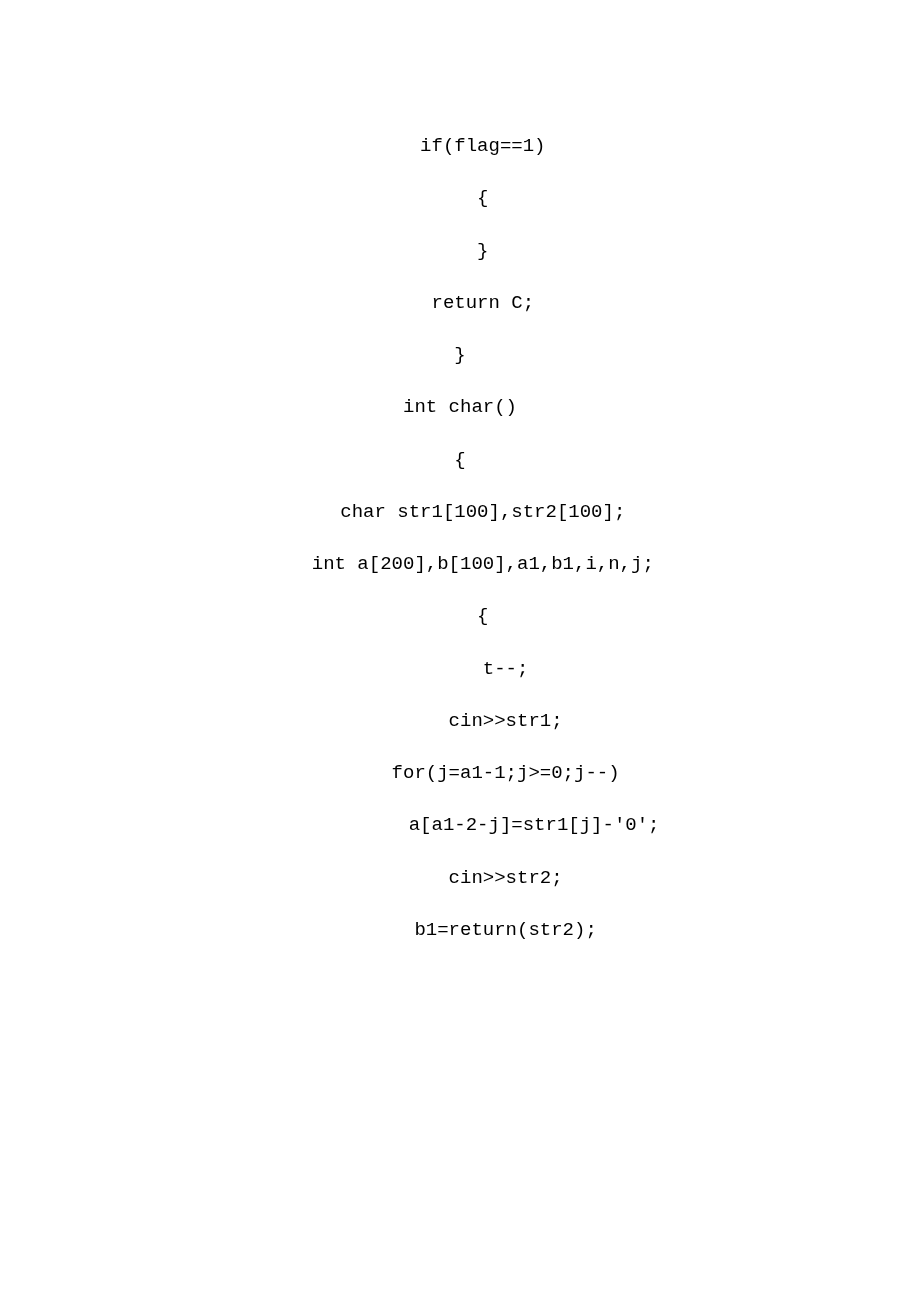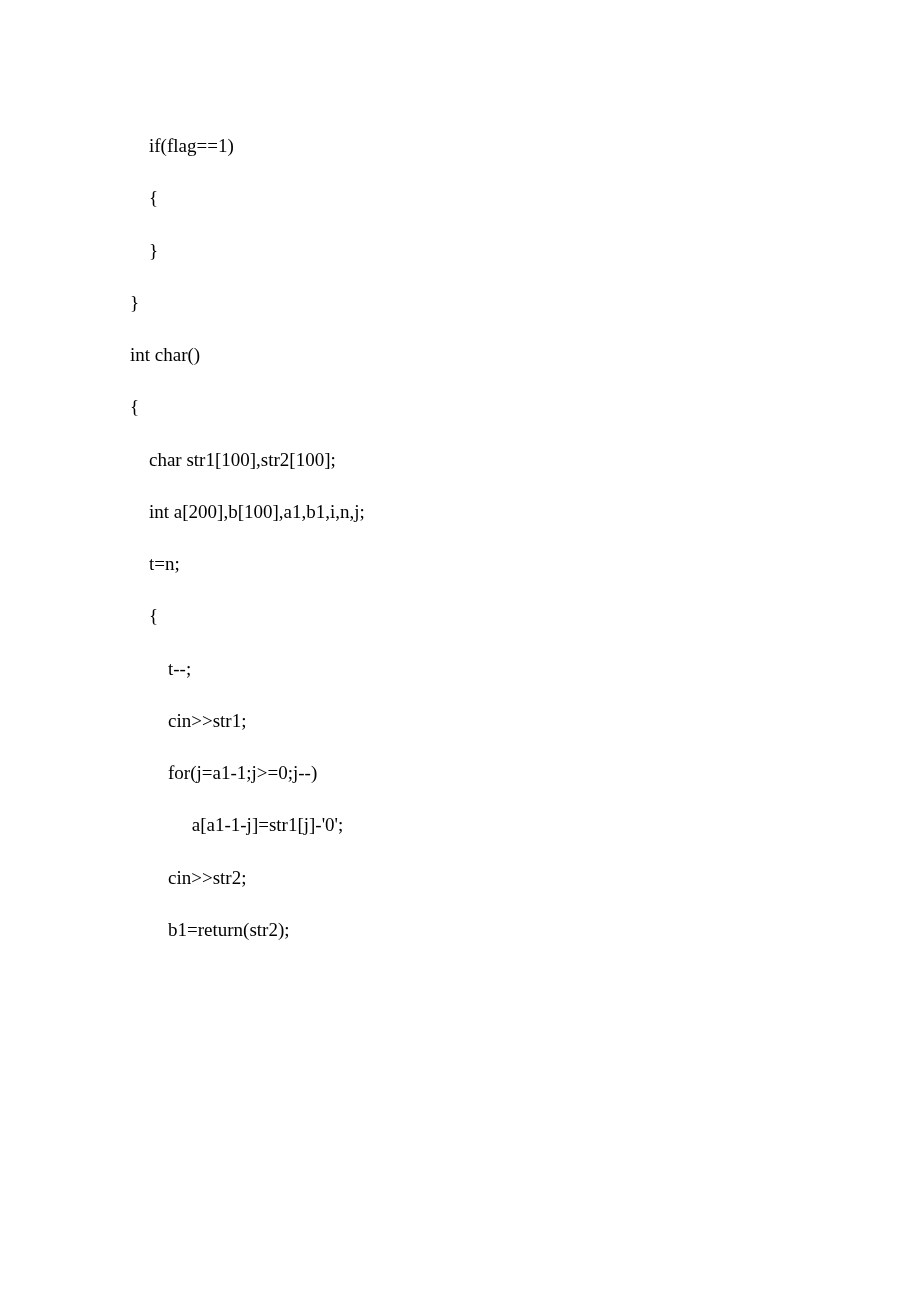--- a/index.html
+++ b/index.html
@@ -12,36 +12,37 @@
     width: 920px;
     height: 1302px;
     box-sizing: border-box;
   }
   .page {
     padding: 120px 130px 80px 130px;
   }
   .code-line {
     line-height: 2.75;
     white-space: pre;
-    font-family: Liberation Serif, serif;
+    font-family: Liberation Mono, monospace;
+    text-align: center;
   }
 </style>
 </head>
 <body>
 
 <div class="page">
   <div class="code-line">    if(flag==1)</div>
   <div class="code-line">    {</div>
   <div class="code-line">    }</div>
+  <div class="code-line">    return C;</div>
   <div class="code-line">}</div>
   <div class="code-line">int char()</div>
   <div class="code-line">{</div>
   <div class="code-line">    char str1[100],str2[100];</div>
   <div class="code-line">    int a[200],b[100],a1,b1,i,n,j;</div>
-  <div class="code-line">    t=n;</div>
   <div class="code-line">    {</div>
   <div class="code-line">        t--;</div>
   <div class="code-line">        cin&gt;&gt;str1;</div>
   <div class="code-line">        for(j=a1-1;j&gt;=0;j--)</div>
-  <div class="code-line">             a[a1-1-j]=str1[j]-'0';</div>
+  <div class="code-line">             a[a1-2-j]=str1[j]-'0';</div>
   <div class="code-line">        cin&gt;&gt;str2;</div>
   <div class="code-line">        b1=return(str2);</div>
 </div>
 
 </body></html>

